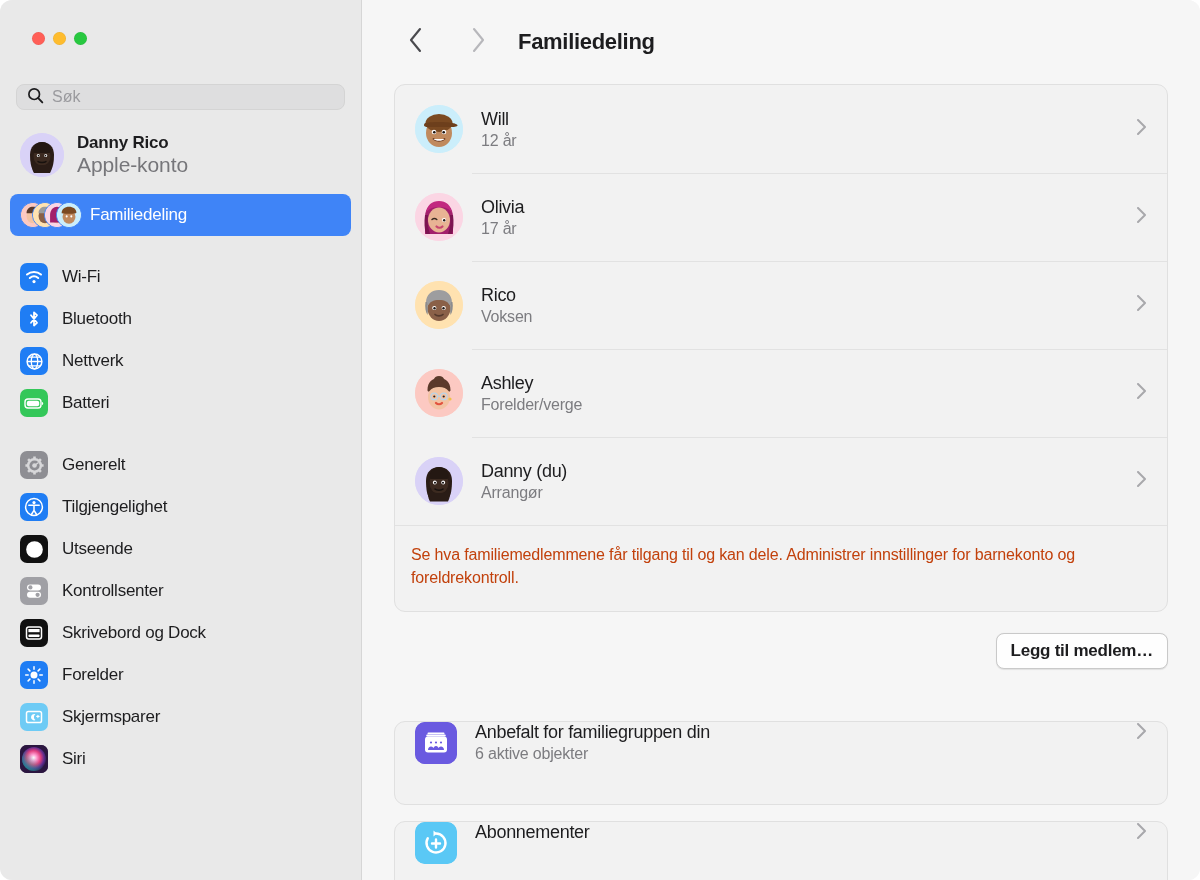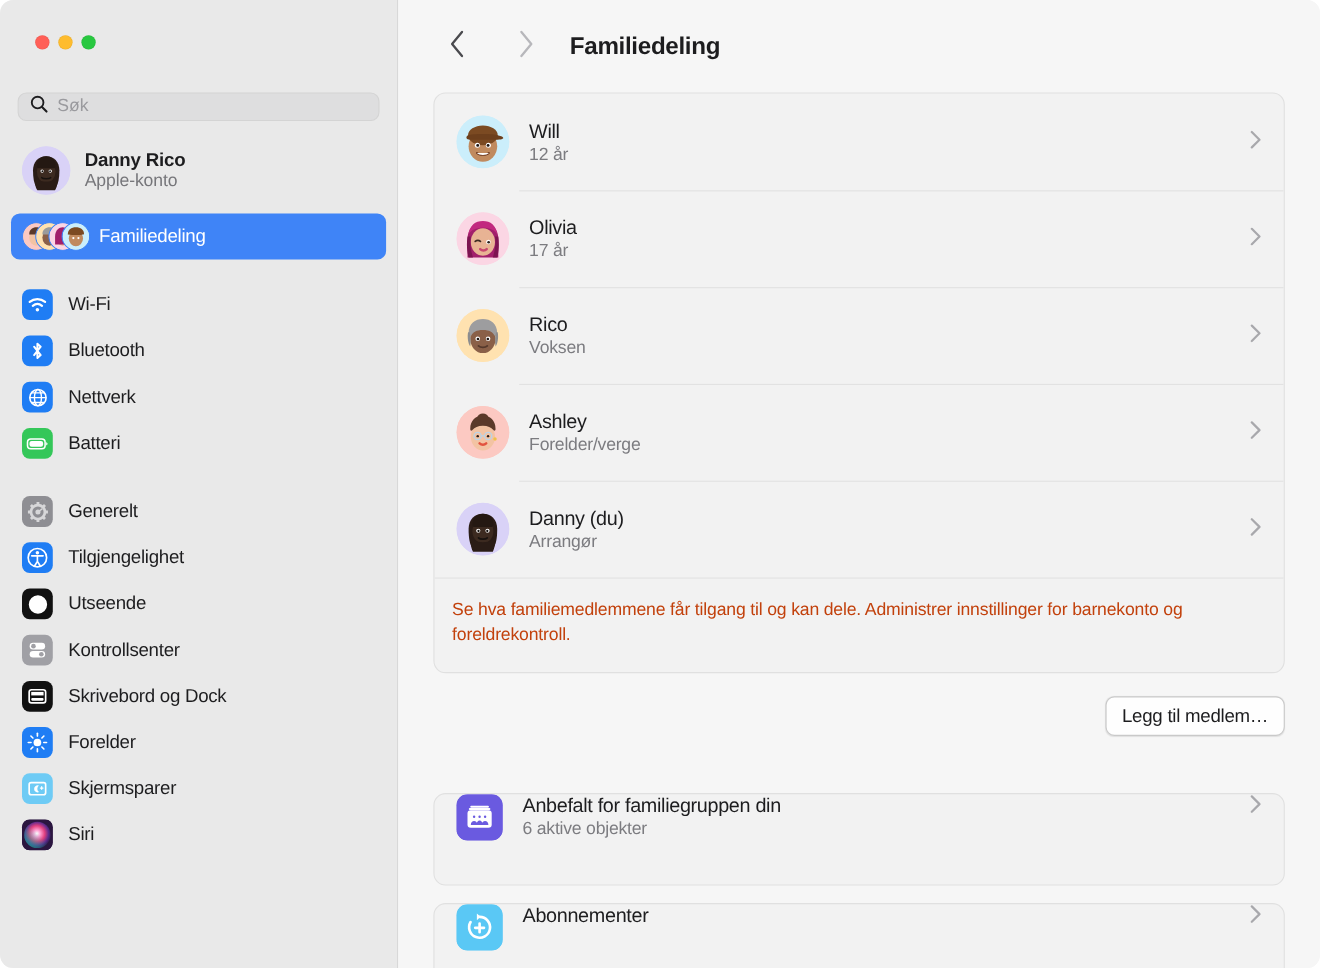--- a/index.html
+++ b/index.html
@@ -84,21 +84,21 @@
   }
   .account-avatar {
     width: 44px; height: 44px;
     border-radius: 50%;
     flex: 0 0 44px;
     overflow: hidden;
     position: relative;
   }
   .account-text { display: flex; flex-direction: column; gap: 1px; line-height: 1.15; }
   .account-name { font-size: 17px; font-weight: 700; color: #1d1d1f; letter-spacing: -0.2px; }
-  .account-sub  { font-size: 16px; color: #76767a; letter-spacing: -0.1px; }
+  .account-sub  { font-size: 21px; color: #76767a; letter-spacing: -0.1px; }
 
   .nav-row {
     margin: 0 10px;
     height: 42px;
     border-radius: 8px;
     display: flex;
     align-items: center;
     gap: 14px;
     padding: 0 10px;
     cursor: default;
@@ -218,20 +218,21 @@
     font-family: "Liberation Sans", sans-serif;
     font-size: 17px;
     color: #1d1d1f;
     letter-spacing: -0.25px;
     background: #fefefe;
     border: 0.5px solid #c9c9c9;
     border-radius: 8px;
     padding: 7px 14px;
     box-shadow: 0 0.5px 1px rgba(0,0,0,.09);
     cursor: default;
+    font-weight: bold;
   }
 
   .spacer-lg { height: 52px; }
 
   .list-row {
     display: flex;
     align-items: flex-start;
     height: 82px;
     padding: 0 20px;
     cursor: default;

